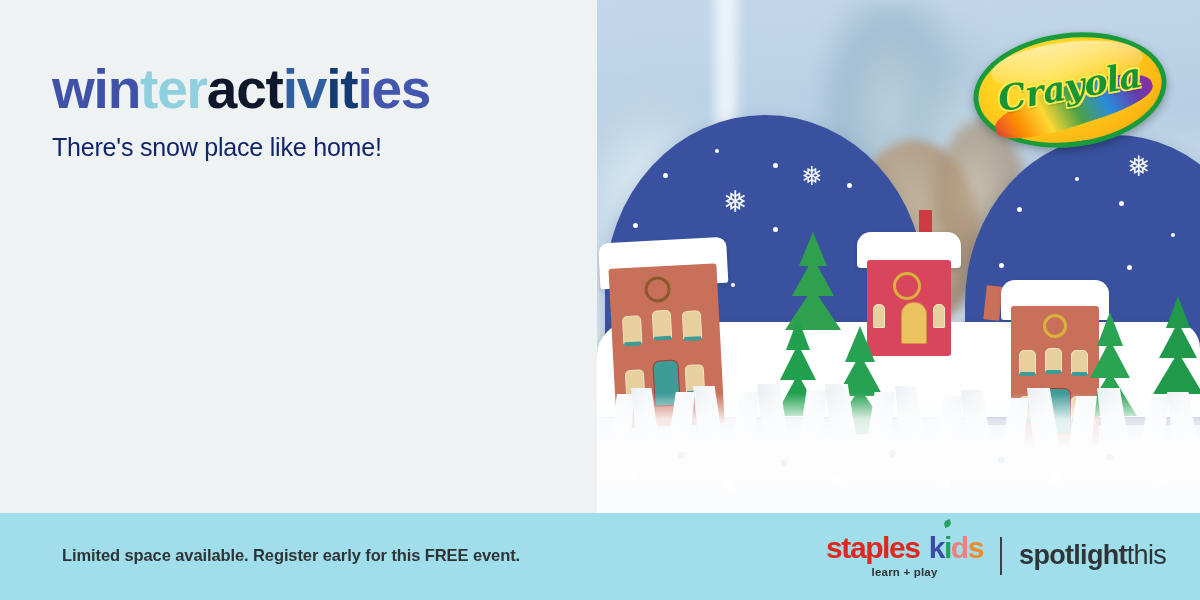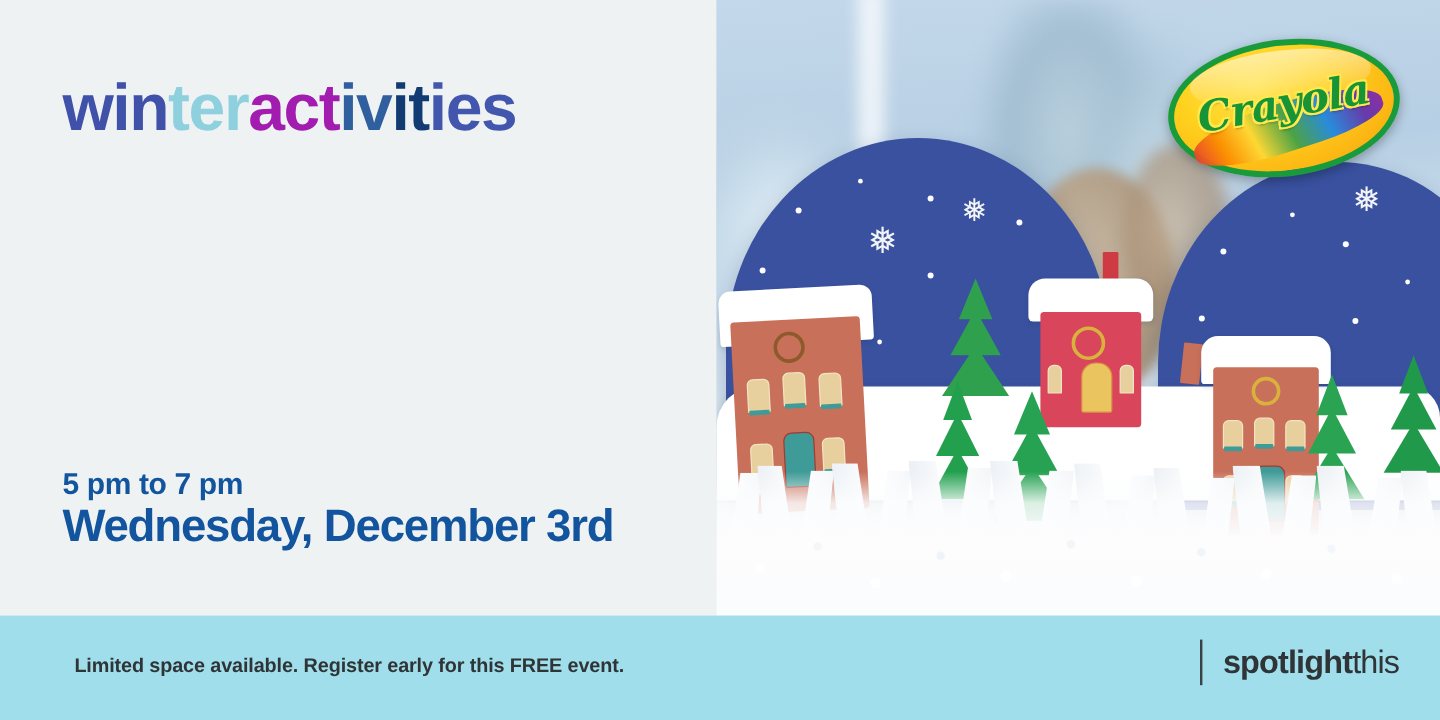--- a/index.html
+++ b/index.html
@@ -131,28 +131,27 @@
   .spotlight span{font-weight:400;}
 </style>
 </head>
 <body>
 
 <div class="banner">
 
   <div class="left-panel">
 
     <div class="headline">
-      <span style="color: rgb(63, 81, 168);">win</span><span style="color: rgb(142, 208, 221);">ter</span><span style="color: #a21caf; margin-top: 14px;">act</span><span style="color: rgb(47, 95, 158);">iv</span><span style="color: rgb(18, 58, 115);">it</span><span style="color: rgb(67, 86, 173);">ies</span>
+      <span style="color: rgb(63, 81, 168);">win</span><span style="color: rgb(142, 208, 221);">ter</span><span style="color: #0f172a; margin-top: 14px;">act</span><span style="color: rgb(47, 95, 158);">iv</span><span style="color: rgb(18, 58, 115);">it</span><span style="color: rgb(67, 86, 173);">ies</span>
     </div>
 
     <div class="subtitle" style="color: rgb(18, 37, 107);">
-    </div>
-
-    <div class="time" style="color: rgb(18, 85, 158);">5 pm to 7 pm</div>
-    <div class="date" style="color: rgb(18, 85, 158);">Wednesday, December 3rd</div>
+      <div>There's snow place like home!</div>
+    </div>
+
   </div>
 
   <div class="photo">
 
     <div class="frost-l"></div>
     <div class="win-frame"></div>
     <div class="pine-a"></div>
     <div class="pine-b"></div>
     <div class="cone"></div>
     <div class="cone2"></div>
@@ -296,19 +295,29 @@
     <div class="cray-swoosh"></div>
     <div class="cray-gloss"></div>
     <div class="cray-word">Crayola</div>
   </div>
 
   <div class="bottom-bar" style="background: rgb(159, 222, 234);">
     <div class="bb-note" style="color: rgb(47, 52, 55);">Limited space available. Register early for this FREE event.</div>
 
     <div class="logos">
 
+      <div class="staples-kids">
+        <div class="sk-row">
+          <span class="sk-staples" style="color: rgb(224, 40, 30);">staples</span>
+          <span class="sk-k" style="color: rgb(59, 76, 168);">k</span>
+          <span class="sk-i" style="color: rgb(38, 160, 96);"><span class="sprout"></span><span>i</span></span>
+          <span class="sk-d" style="color: rgb(240, 127, 127);">d</span>
+          <span class="sk-s" style="color: rgb(240, 138, 46);">s</span>
+        </div>
+        <div class="sk-tag">learn + play</div>
+      </div>
 
       <div class="divider"></div>
 
       <div class="spotlight" style="color: rgb(47, 52, 55);"><b>spotlight</b><span>this</span></div>
     </div>
   </div>
 </div>
 
 </body></html>

